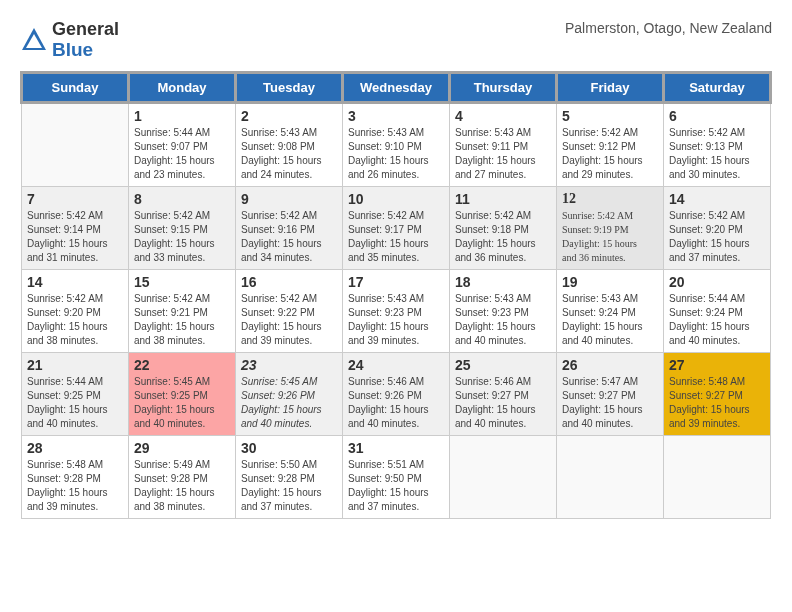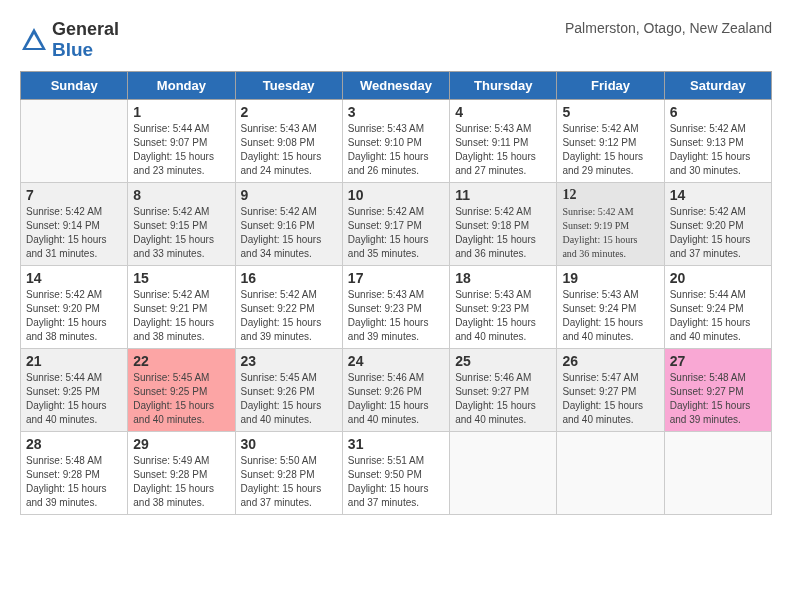--- a/index.html
+++ b/index.html
@@ -57,21 +57,21 @@
       border-collapse: collapse;
       border: 1px solid #ccc;
     }
     .calendar th {
       background-color: #2a6db5;
       color: #fff;
       font-size: 13px;
       font-weight: bold;
       padding: 6px 4px;
       text-align: center;
-      border: 1px solid #a3a3a3;
+      border: 3px solid #a3a3a3;
     }
     .calendar td {
       border: 1px solid #ccc;
       vertical-align: top;
       padding: 4px 5px;
       width: 107px;
       min-height: 80px;
       font-size: 10.5px;
       color: #333;
     }
@@ -278,21 +278,21 @@
 Daylight: 15 hours
 and 40 minutes.</div>
         </td>
         <td style="background-color: #fca5a5;">
           <span class="day-number">22</span>
           <div class="day-info" style="white-space: pre-line;">Sunrise: 5:45 AM
 Sunset: 9:25 PM
 Daylight: 15 hours
 and 40 minutes.</div>
         </td>
-        <td style="background-color: rgb(240, 240, 240);">
+        <td style="background-color: rgb(240, 240, 240); font-style: italic;">
           <span class="day-number">23</span>
           <div class="day-info" style="white-space: pre-line;">Sunrise: 5:45 AM
 Sunset: 9:26 PM
 Daylight: 15 hours
 and 40 minutes.</div>
         </td>
         <td style="background-color: rgb(240, 240, 240);">
           <span class="day-number">24</span>
           <div class="day-info" style="white-space: pre-line;">Sunrise: 5:46 AM
 Sunset: 9:26 PM
@@ -306,21 +306,21 @@
 Daylight: 15 hours
 and 40 minutes.</div>
         </td>
         <td style="background-color: rgb(240, 240, 240);">
           <span class="day-number">26</span>
           <div class="day-info" style="white-space: pre-line;">Sunrise: 5:47 AM
 Sunset: 9:27 PM
 Daylight: 15 hours
 and 40 minutes.</div>
         </td>
-        <td style="background-color: #f9a8d4; margin-left: 32px;">
+        <td style="background-color: #eab308; margin-left: 32px;">
           <span class="day-number">27</span>
           <div class="day-info" style="white-space: pre-line;">Sunrise: 5:48 AM
 Sunset: 9:27 PM
 Daylight: 15 hours
 and 39 minutes.</div>
         </td>
       </tr>
       <tr>
         <td>
           <span class="day-number">28</span>

